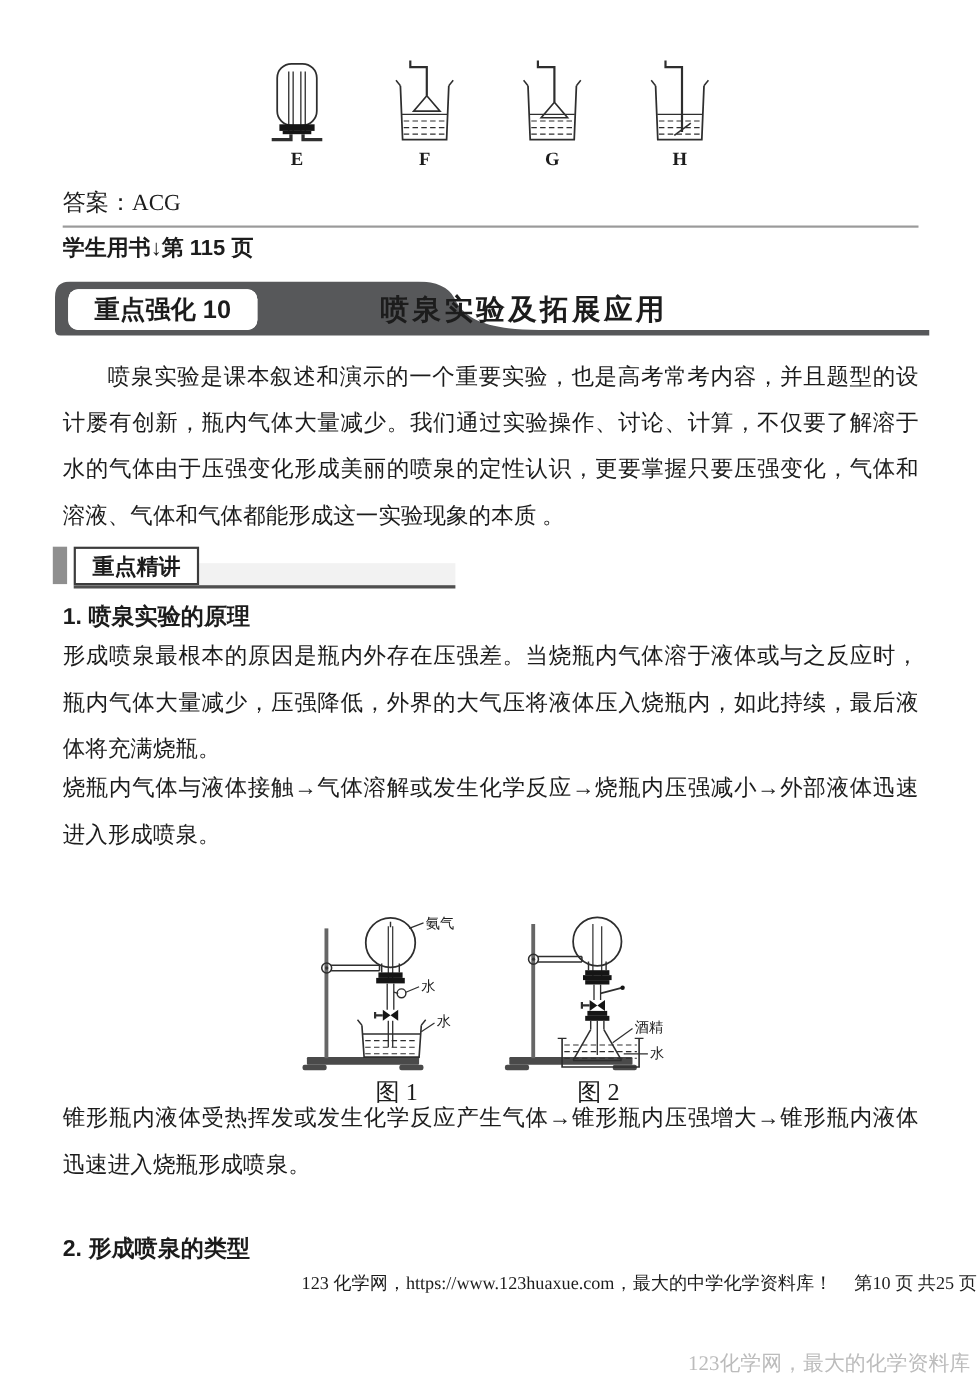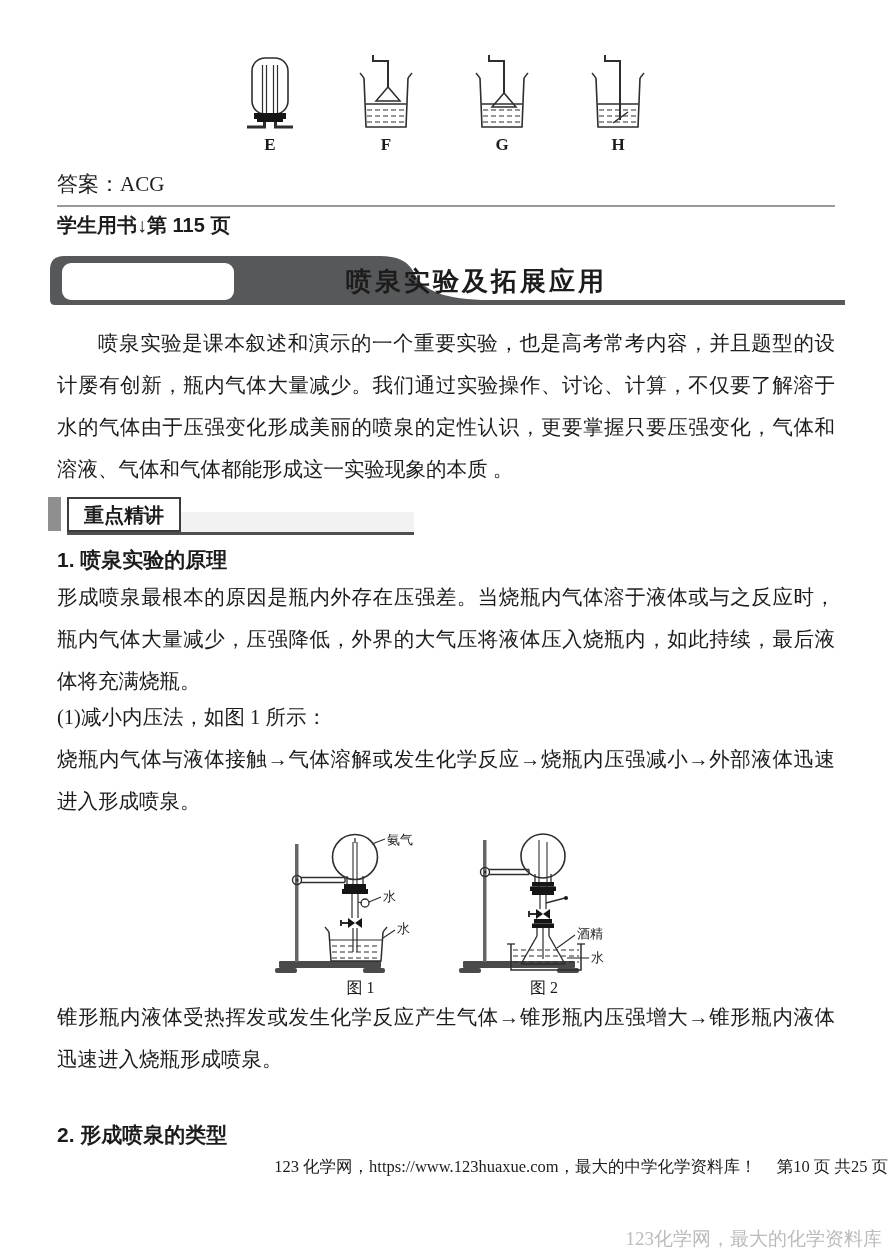--- a/index.html
+++ b/index.html
@@ -52,21 +52,21 @@
     font-weight:bold;font-size:20px;display:flex;align-items:center;}
 
   .heading{position:absolute;left:57px;font-size:21px;font-weight:bold;}
   .heading1{top:546px;}
   .heading2{top:1121px;}
 
   
   .figures-row{position:absolute;top:830px;left:0;width:100%;
     display:flex;justify-content:center;align-items:flex-end;gap:16px;}
   .figure{display:flex;flex-direction:column;align-items:center;}
-  .fig-caption{font-size:16px;margin-top:2px;padding-left:14px;}
+  .fig-caption{font-size:22px;margin-top:2px;padding-left:14px;}
   .fig-label{font-size:13px;fill:#1c1c1c;}
 
   
   .footer{position:absolute;top:1156px;left:0;width:100%;text-align:right;font-size:16.5px;}
   .footer .page-info{margin-left:20px;}
   .watermark{position:absolute;top:1226px;right:6px;font-size:19px;color:#bcbcbc;}
 </style>
 </head>
 <body>
 
@@ -135,37 +135,37 @@
 
 <div class="answer-line">答案：ACG</div>
 <div class="rule"></div>
 <div class="book-ref sans">学生用书↓第 115 页</div>
 
 <div class="banner">
   <svg width="795" height="54" viewBox="0 0 795 54">
     <path d="M14 0 H330 Q355 0 363 15 C372 35 395 44 440 44 L795 44 L795 49 L14 49 L5 49 Q0 49 0 44 V14 Q0 0 14 0 Z" fill="#57585a"></path>
     <rect x="12" y="7" width="172" height="37" rx="9" fill="#ffffff"></rect>
   </svg>
+  <div class="banner-badge sans">重点强化 10</div>
   <div class="banner-title">喷泉实验及拓展应用</div>
 </div>
 
 <p class="para intro indent">喷泉实验是课本叙述和演示的一个重要实验，也是高考常考内容，并且题型的设计屡有创新，瓶内气体大量减少。我们通过实验操作、讨论、计算，不仅要了解溶于水的气体由于压强变化形成美丽的喷泉的定性认识，更要掌握只要压强变化，气体和溶液、气体和气体都能形成这一实验现象的本质 。</p>
 
 <div class="section-header">
   <div class="section-bar"></div>
   <div class="section-strip"></div>
   <div class="section-underline"></div>
   <div class="section-box sans">重点精讲</div>
 </div>
 
 <div class="heading heading1 sans">1. 喷泉实验的原理</div>
 <p class="para principle">形成喷泉最根本的原因是瓶内外存在压强差。当烧瓶内气体溶于液体或与之反应时，瓶内气体大量减少，压强降低，外界的大气压将液体压入烧瓶内，如此持续，最后液体将充满烧瓶。</p>
 
 <div class="para method1">
-  <p>(1)减小内压法，如图 1 所示：</p>
   <p>烧瓶内气体与液体接触→气体溶解或发生化学反应→烧瓶内压强减小→外部液体迅速进入形成喷泉。</p>
 </div>
 
 <div class="figures-row">
 
   <div class="figure">
     <svg width="170" height="146" viewBox="0 0 170 146">
 
       <rect x="10" y="131" width="102" height="7" rx="1" fill="#4a4a4a"></rect>
       <rect x="6" y="138" width="22" height="5" rx="2" fill="#4a4a4a"></rect>

